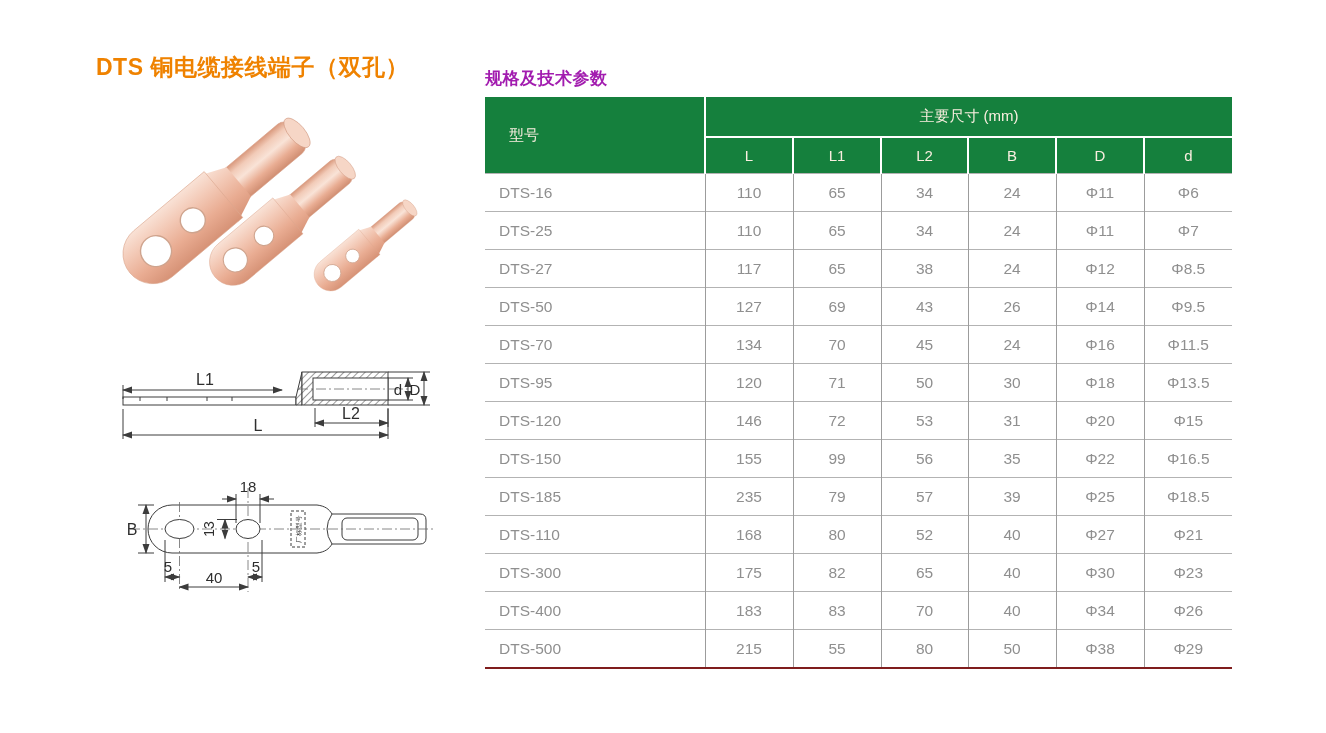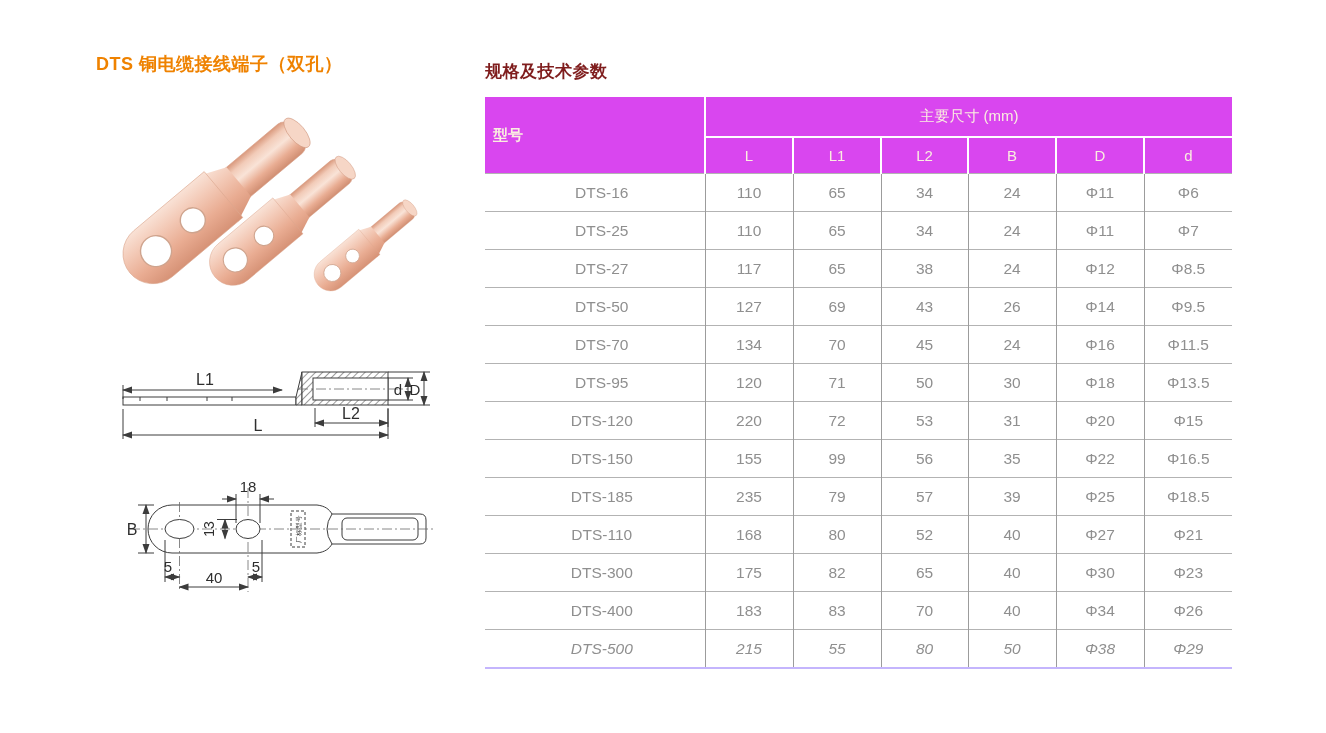--- a/index.html
+++ b/index.html
@@ -6,52 +6,52 @@
   body{
     width:1326px;height:733px;position:relative;overflow:hidden;
     background:#ffffff;
     font-family:"Liberation Sans", sans-serif;
   }
   .abs{position:absolute;}
 
   
   #page-title{
     left:96px;top:52px;
-    font-size:18px;font-weight:bold;color:#EF8200;
+    font-size:23px;font-weight:bold;color:#EF8200;
     letter-spacing:0.5px;white-space:nowrap;
   }
 
   
   #section-heading{
-    left:485px;top:60px;
-    font-size:17px;font-weight:bold;color:#7f1d1d;
+    left:485px;top:67px;
+    font-size:17px;font-weight:bold;color:#a21caf;
     letter-spacing:0.5px;
   }
   #spec-table-wrap{left:485px;top:97px;}
   table{
     border-collapse:collapse;table-layout:fixed;width:747px;
   }
   col.c-model{width:220px;}
   col.c-dim{width:88px;}
   col.c-dim3{width:87px;}
   th{
-    background:#d946ef;color:#FAEEE0;font-weight:normal;font-size:15px;
+    background:#15803d;color:#FAEEE0;font-weight:normal;font-size:15px;
     padding:0;
   }
-  th.th-model{text-align:left;padding-left:8px;font-weight:bold;}
+  th.th-model{text-align:left;padding-left:24px;}
   th.th-group{height:39px;border-left:2px solid #ffffff;}
   th.th-sub{height:35px;border-left:2px solid #ffffff;border-top:2px solid #ffffff;}
   td{
     height:37px;padding:0;text-align:center;
     color:#8F8F8F;font-size:15.5px;
     border-top:1px solid #B3B3B3;
   }
   td + td{border-left:1px solid #9C9C9C;}
-  td.model{text-align:center;padding-left:14px;}
-  tbody tr:last-child td{border-bottom:2px solid #c4b5fd;font-style:italic;}
+  td.model{text-align:left;padding-left:14px;}
+  tbody tr:last-child td{border-bottom:2px solid #7f1d1d;}
 
   
   svg text{fill:#2e2e2e;}
 </style>
 </head>
 <body>
 
 <div class="abs" id="page-title">DTS 铜电缆接线端子（双孔）</div>
 
 <svg class="abs" style="left:100px;top:95px;" width="360" height="250" viewBox="0 0 360 250" aria-hidden="true">
@@ -266,21 +266,21 @@
         <td class="model">DTS-95</td>
         <td>120</td>
           <td>71</td>
         <td>50</td>
           <td>30</td>
         <td>Φ18</td>
           <td>Φ13.5</td>
       </tr>
       <tr>
         <td class="model">DTS-120</td>
-        <td>220</td>
+        <td>146</td>
           <td>72</td>
         <td>53</td>
           <td>31</td>
         <td>Φ20</td>
           <td>Φ15</td>
       </tr>
       <tr>
         <td class="model">DTS-150</td>
         <td>155</td>
           <td>99</td>

